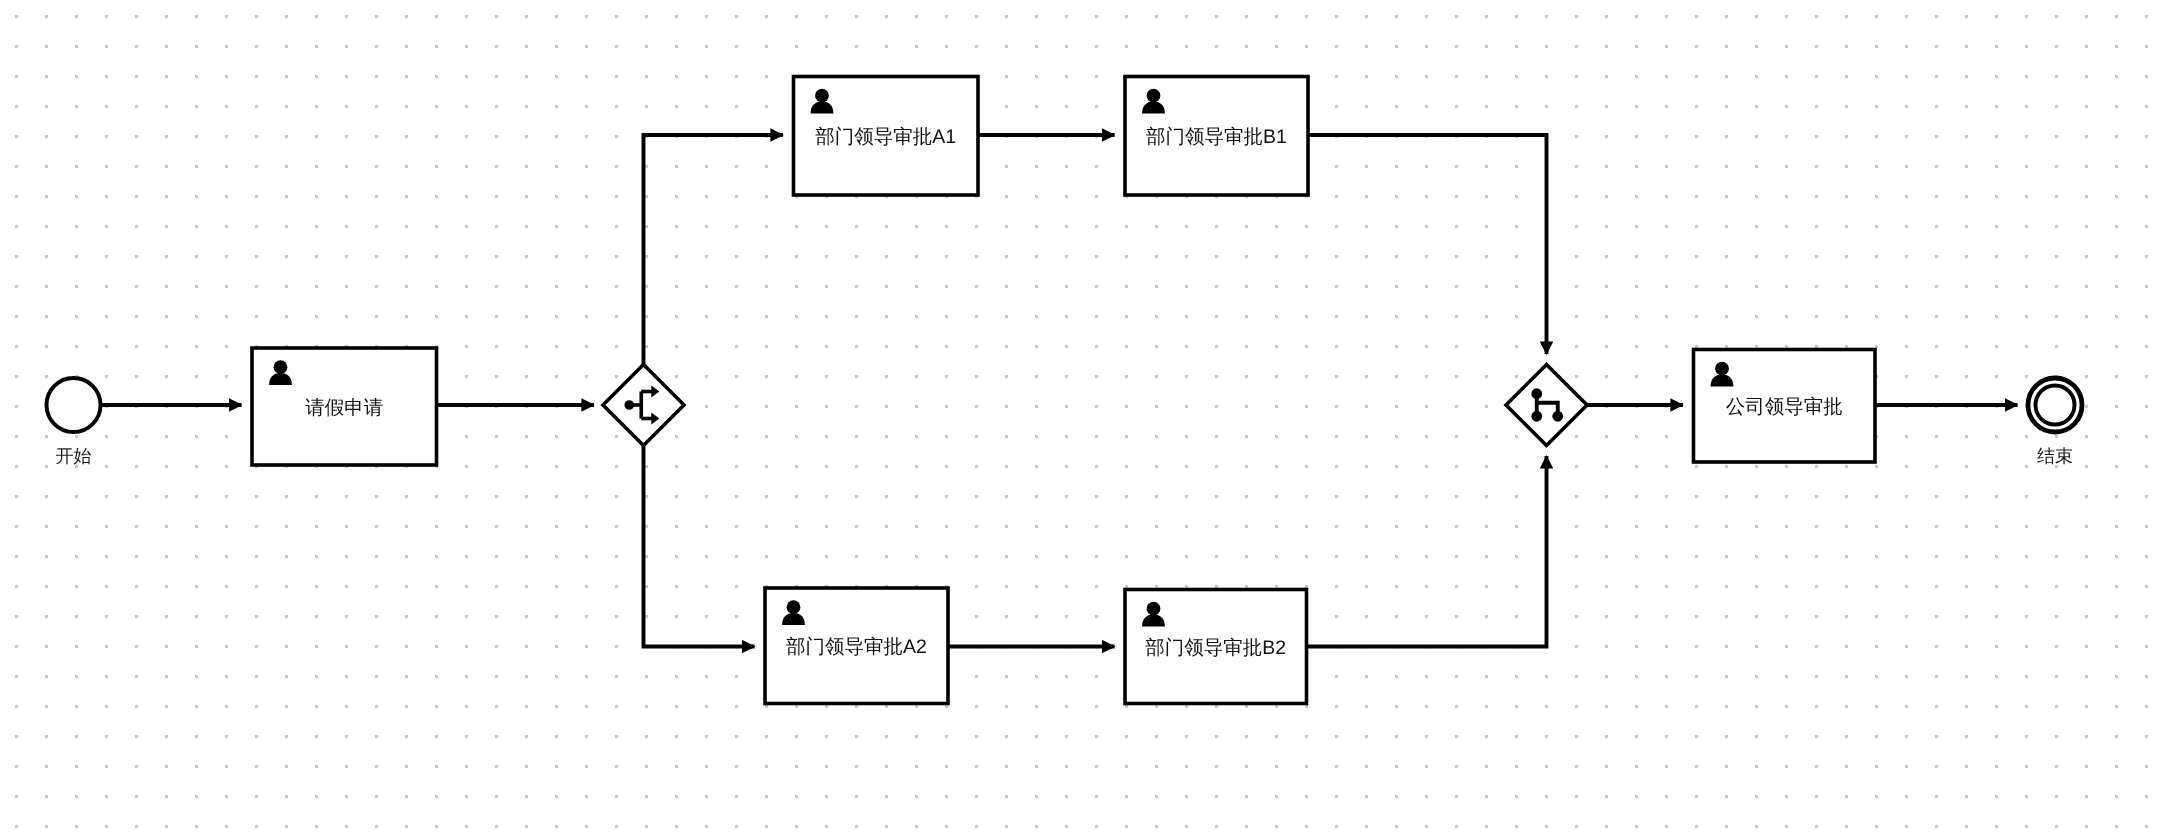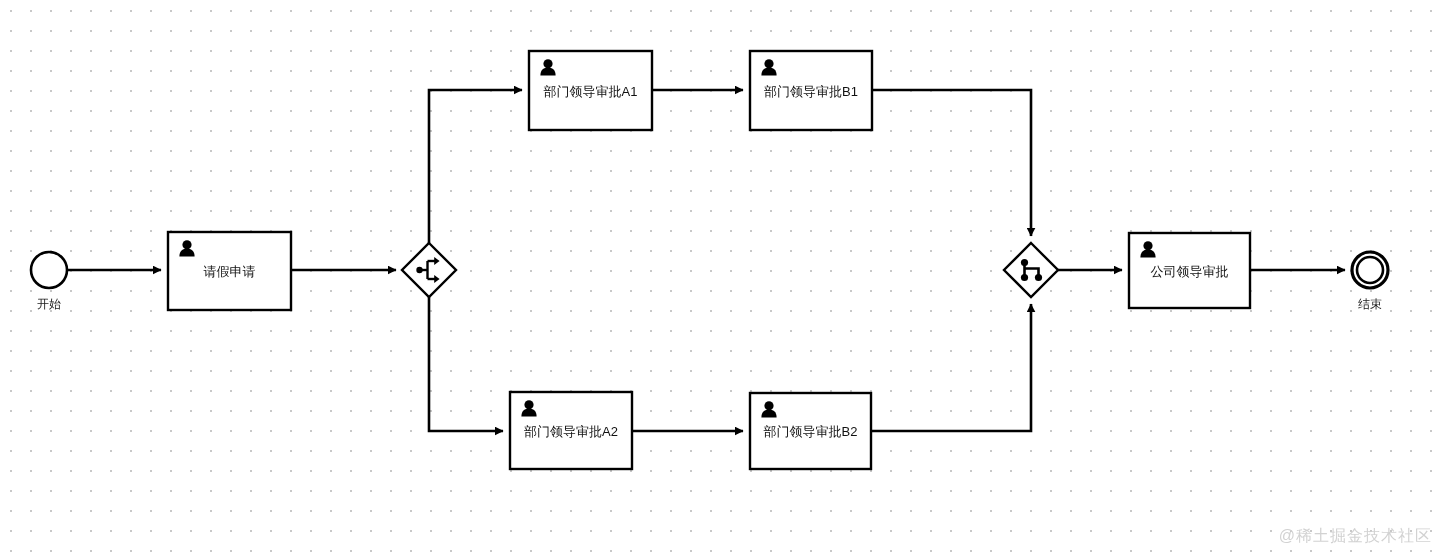--- a/index.html
+++ b/index.html
@@ -157,14 +157,13 @@
           <text x="1189.5" y="275.5" text-anchor="middle" class="node-label">公司领导审批</text>
         </g>
         <g>
           <circle cx="1370" cy="270" r="18" fill="#ffffff" stroke="#000000" stroke-width="3.2"></circle>
           <circle cx="1370" cy="270" r="13" fill="#ffffff" stroke="#000000" stroke-width="2.6"></circle>
           <text x="1370" y="308" text-anchor="middle" class="event-label">结束</text>
         </g>
       </g>
   </svg>
 
-  <div class="watermark">@稀土掘金技术社区</div>
 </div>
 
 </body></html>

